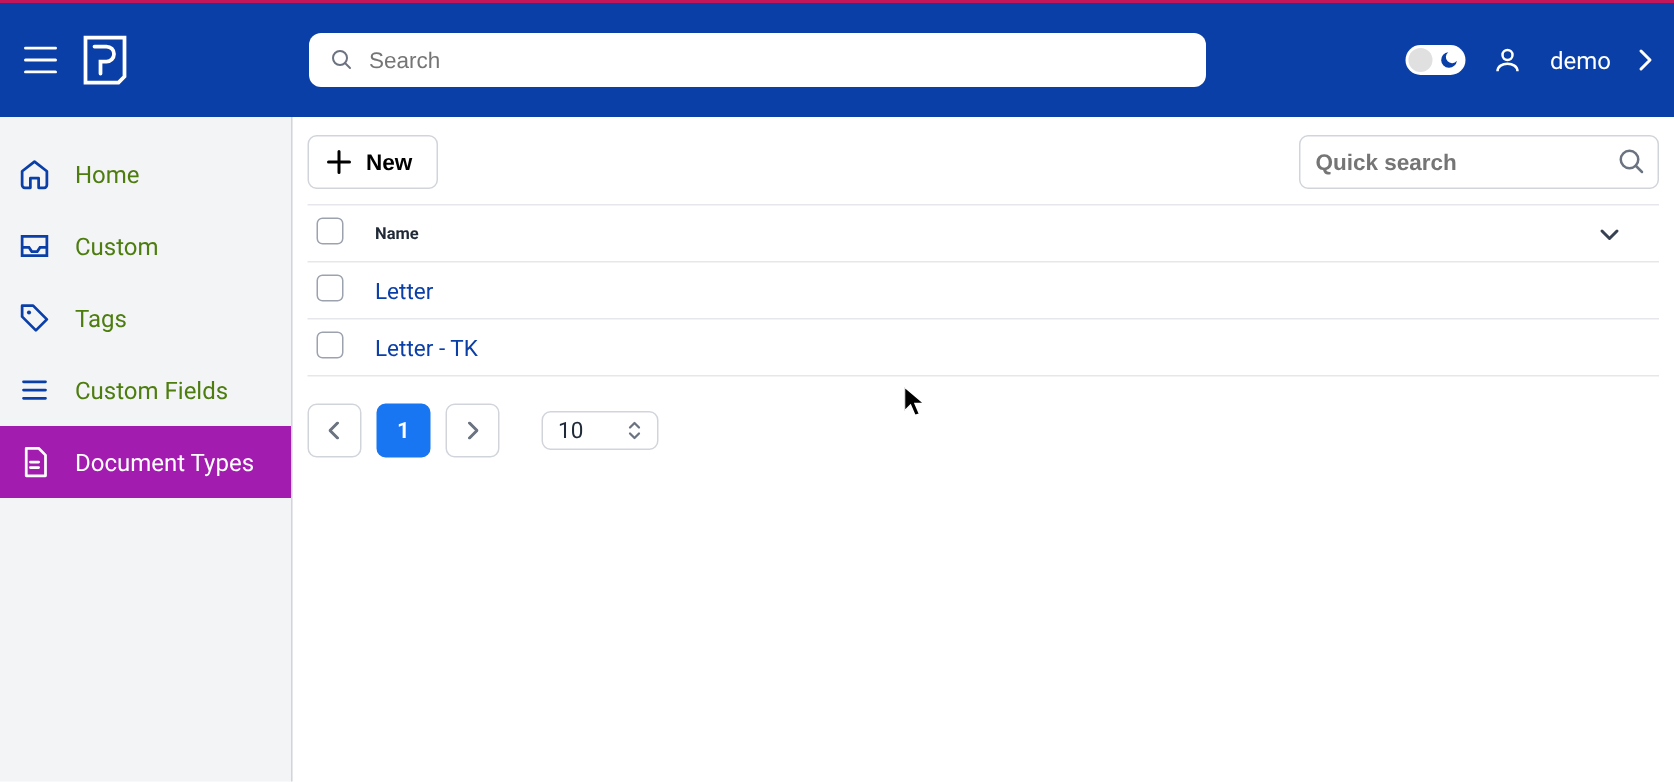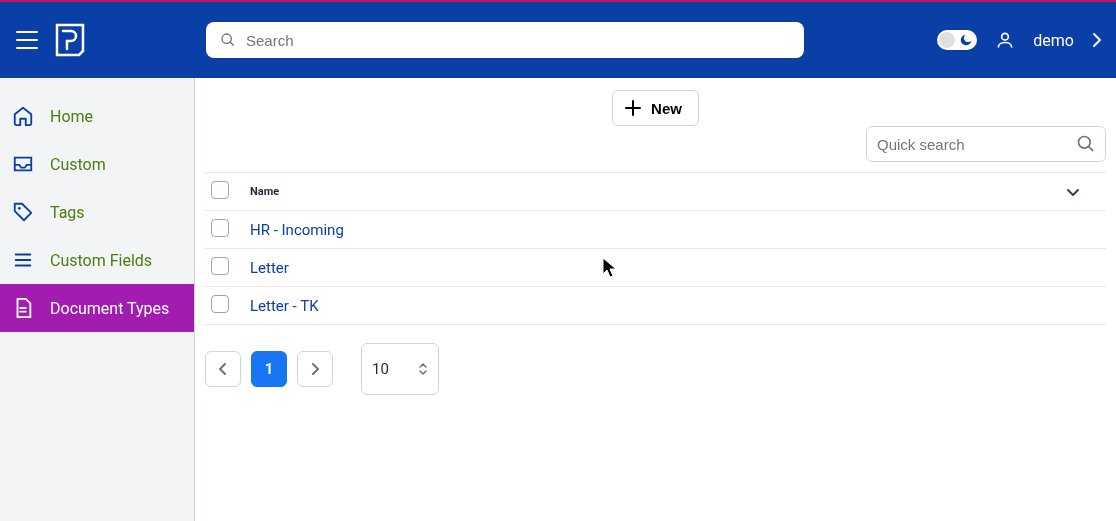--- a/index.html
+++ b/index.html
@@ -23,43 +23,43 @@
     .main { display: flex; height: calc(100% - 60px); }
     .sidebar { width: 195px; background: #f3f4f6; border-right: 1px solid #d1d5db; padding: 14px 0 0 0; display: flex; flex-direction: column; }
     .nav-item { display: flex; align-items: center; height: 48px; padding: 0 12px; cursor: pointer; color: #0b3fa8; font-size: 16px; gap: 16px; }
     .nav-item.active { background: #a21caf; color: #fff; }
     .nav-item.active .nav-label { color: #fff; }
     .nav-icon { width: 22px; height: 22px; display: flex; align-items: center; justify-content: center; flex: 0 0 22px; }
     .nav-label { color: #4d7c0f; font-size: 16px; }
 
     
     .content { flex: 1; padding: 12px 10px 0 10px; }
-    .toolbar { display: flex; align-items: center; margin-bottom: 10px; flex-direction: column; }
+    .toolbar { display: flex; align-items: center; margin-bottom: 10px; }
     .btn-new { height: 36px; border: 1px solid #d1d5db; border-radius: 6px; background: #fff; padding: 0 16px 0 12px; display: flex; align-items: center; gap: 10px; font-size: 15px; font-weight: 600; cursor: pointer; }
     .btn-new .plus { font-size: 18px; line-height: 1; }
     .quick-search { margin-left: auto; width: 240px; height: 36px; border: 1px solid #d1d5db; border-radius: 6px; display: flex; align-items: center; padding: 0 10px; }
-    .quick-search input { border: none; outline: none; flex: 1; font-size: 15px; background: transparent; color: #6b7280; }
+    .quick-search input { border: none; outline: none; flex: 1; font-size: 15px; background: transparent; color: #6b7280; font-weight: bold; }
     .quick-search .qicon { color: #6b7280; }
 
     
     .table { width: 100%; border-collapse: collapse; }
     .table th, .table td { border-bottom: 1px solid #e5e7eb; height: 38px; text-align: left; }
     .table thead th { font-weight: 700; font-size: 11px; }
     .table thead { border-top: 1px solid #e5e7eb; }
     .col-check { width: 45px; padding-left: 6px; }
     .col-name { padding-left: 0; }
     .col-sort { width: 40px; text-align: center; }
     .checkbox { width: 18px; height: 18px; border: 1.5px solid #9ca3af; border-radius: 4px; background: #fff; display: inline-block; cursor: pointer; }
     .link { color: #0b3fa8; text-decoration: none; cursor: pointer; }
 
     
     .pagination { display: flex; align-items: center; gap: 10px; margin-top: 18px; }
     .page-btn { width: 36px; height: 36px; border: 1px solid #d1d5db; border-radius: 6px; background: #fff; display: flex; align-items: center; justify-content: center; cursor: pointer; color: #6b7280; }
     .page-btn.active { background: #1976f2; color: #fff; border-color: #1976f2; font-weight: 600; }
-    .page-select { margin-left: 18px; width: 78px; height: 52px; border: 1px solid #d1d5db; border-radius: 6px; background: #fff; display: flex; align-items: center; justify-content: space-between; padding: 0 10px; cursor: pointer; }
+    .page-select { margin-left: 18px; width: 78px; height: 26px; border: 1px solid #d1d5db; border-radius: 6px; background: #fff; display: flex; align-items: center; justify-content: space-between; padding: 0 10px; cursor: pointer; }
     .spinner svg { display:block; }
 
     
     .cursor { position: absolute; left: 603px; top: 258px; pointer-events: none; }
 
     svg { display: block; }
   </style>
 </head>
 <body>
 
@@ -185,24 +185,20 @@
           <th class="col-sort">
             <svg width="14" height="10" viewBox="0 0 14 10" fill="none">
                 <path d="M2 3l5 5 5-5" stroke="#374151" stroke-width="2" stroke-linecap="round" stroke-linejoin="round"></path>
               </svg>
           </th>
         </tr>
       </thead>
       <tbody>
         <tr>
           <td class="col-check"><span class="checkbox"></span></td>
-          <td class="col-name" colspan="2"><a class="link">HR - Incoming</a></td>
-        </tr>
-        <tr>
-          <td class="col-check"><span class="checkbox"></span></td>
           <td class="col-name" colspan="2"><a class="link">Letter</a></td>
         </tr>
         <tr>
           <td class="col-check"><span class="checkbox"></span></td>
           <td class="col-name" colspan="2"><a class="link">Letter - TK</a></td>
         </tr>
       </tbody>
     </table>
 
     <div class="pagination">

